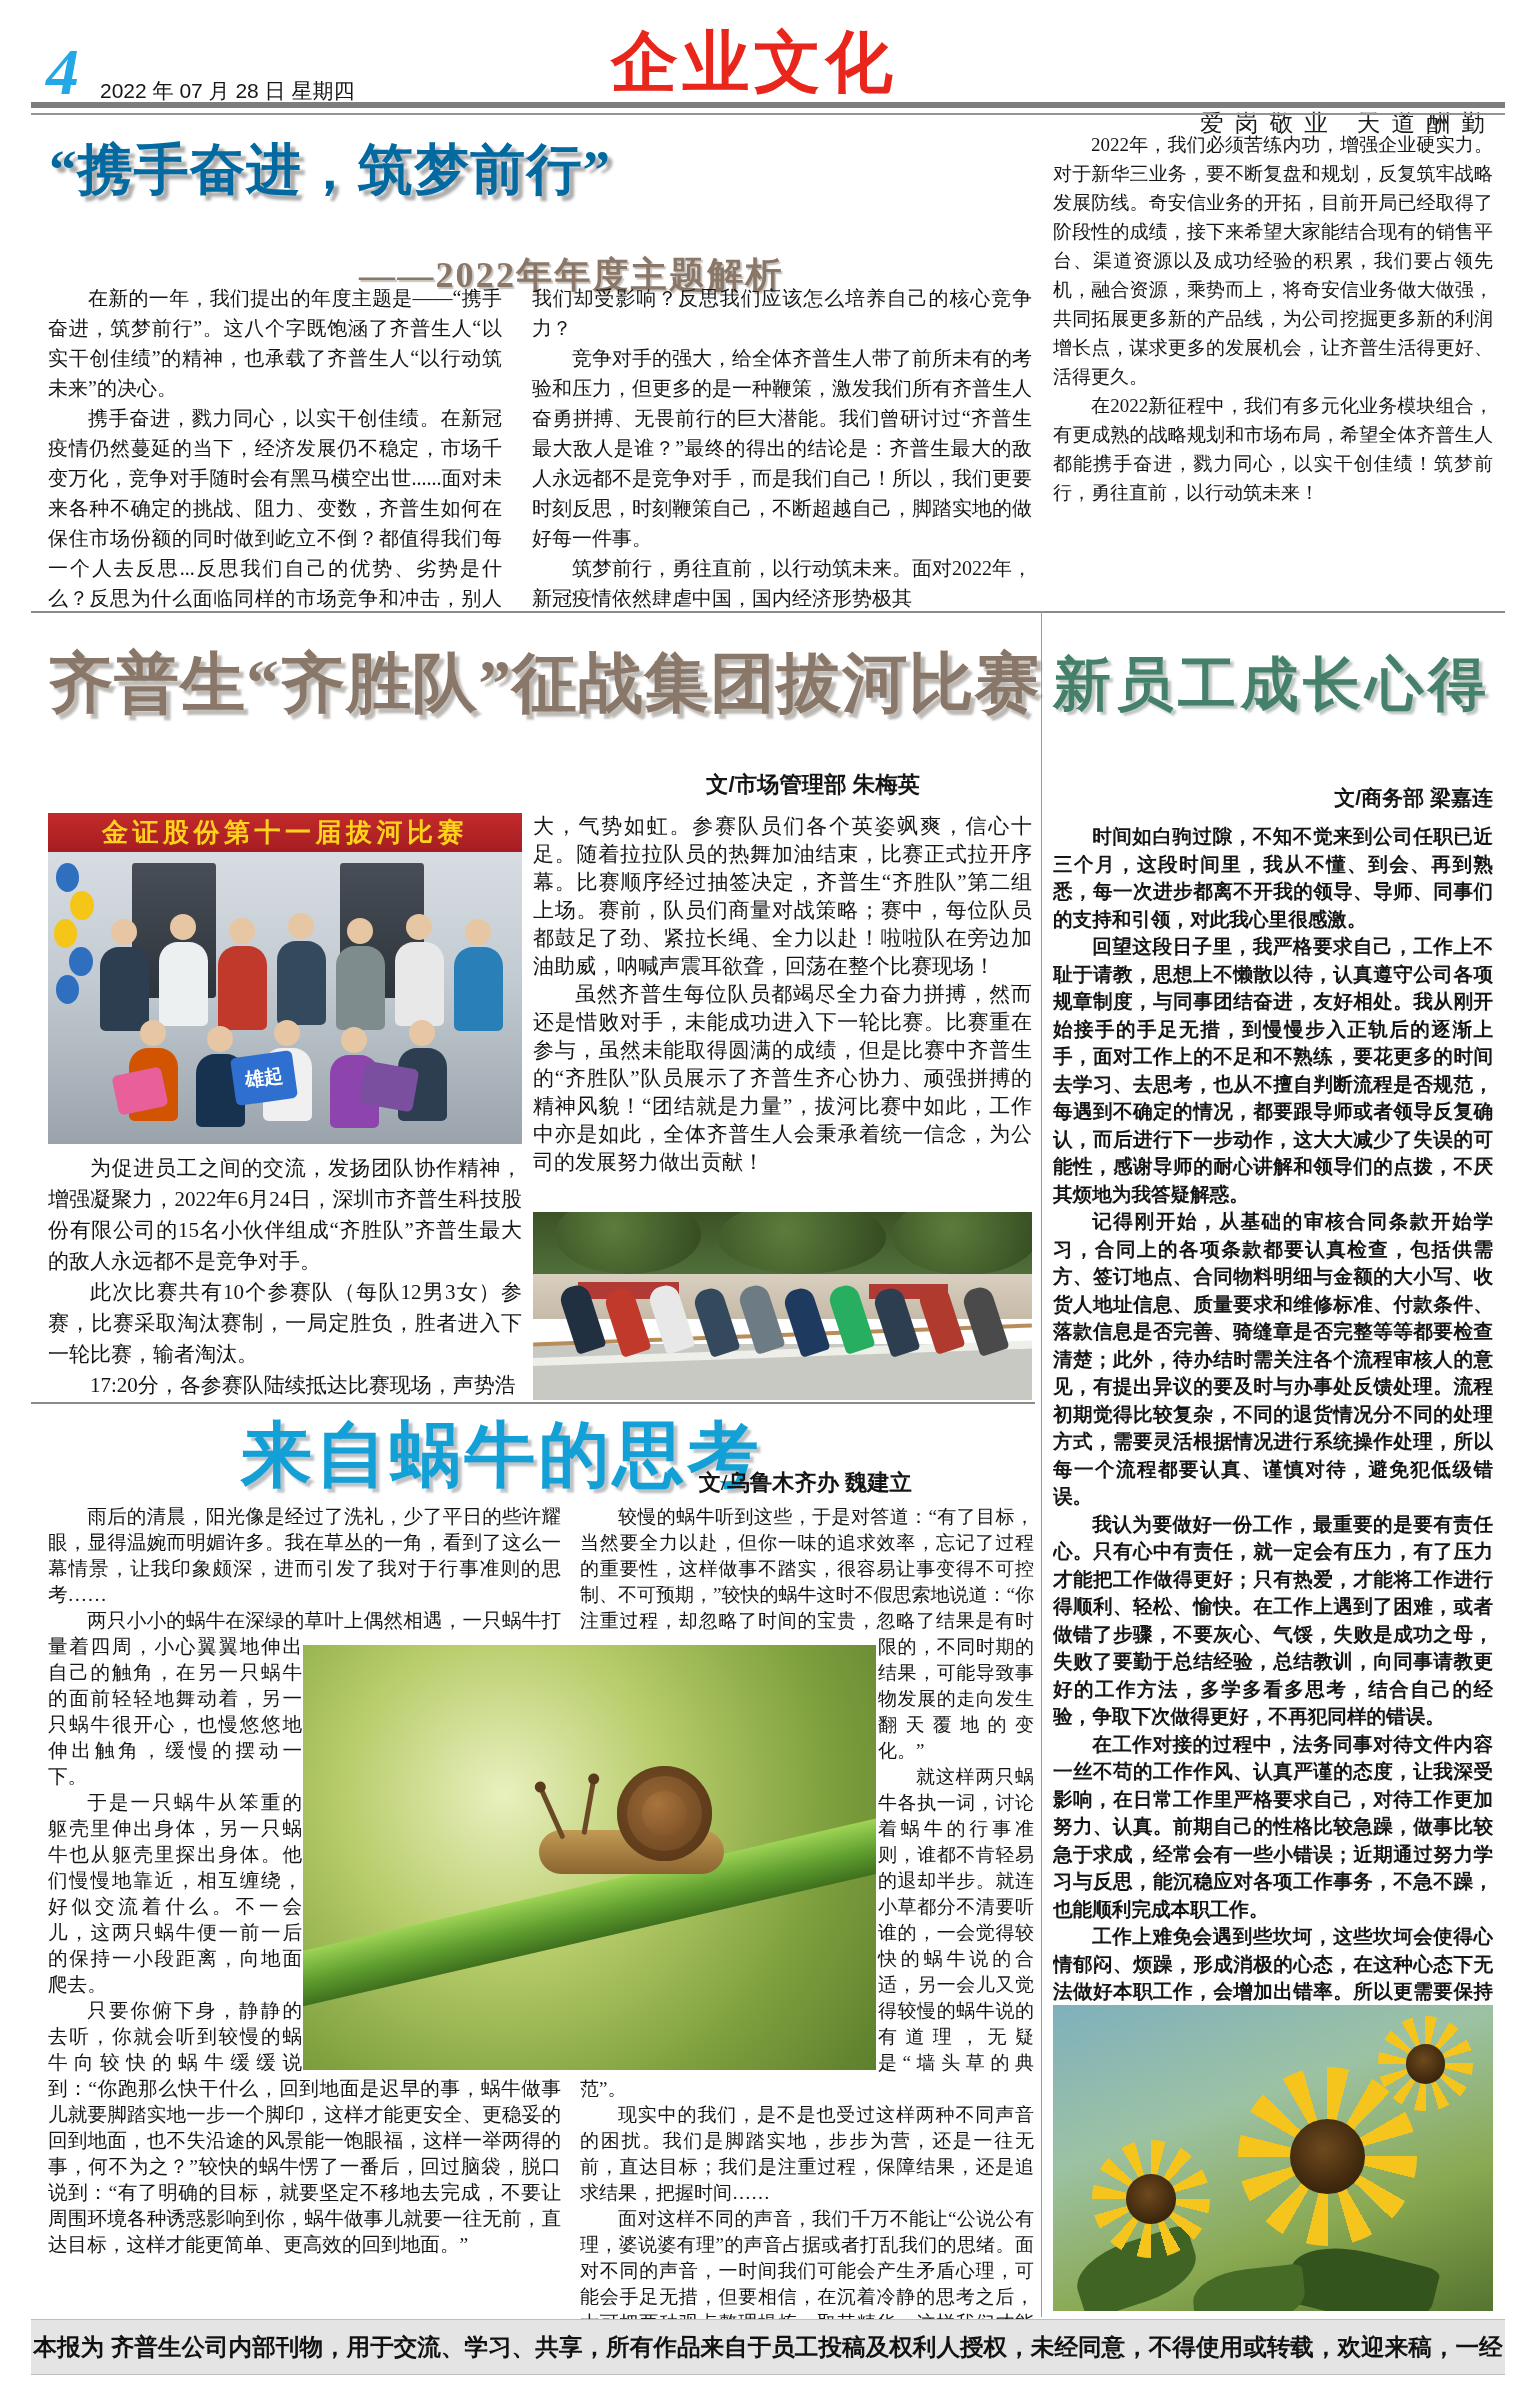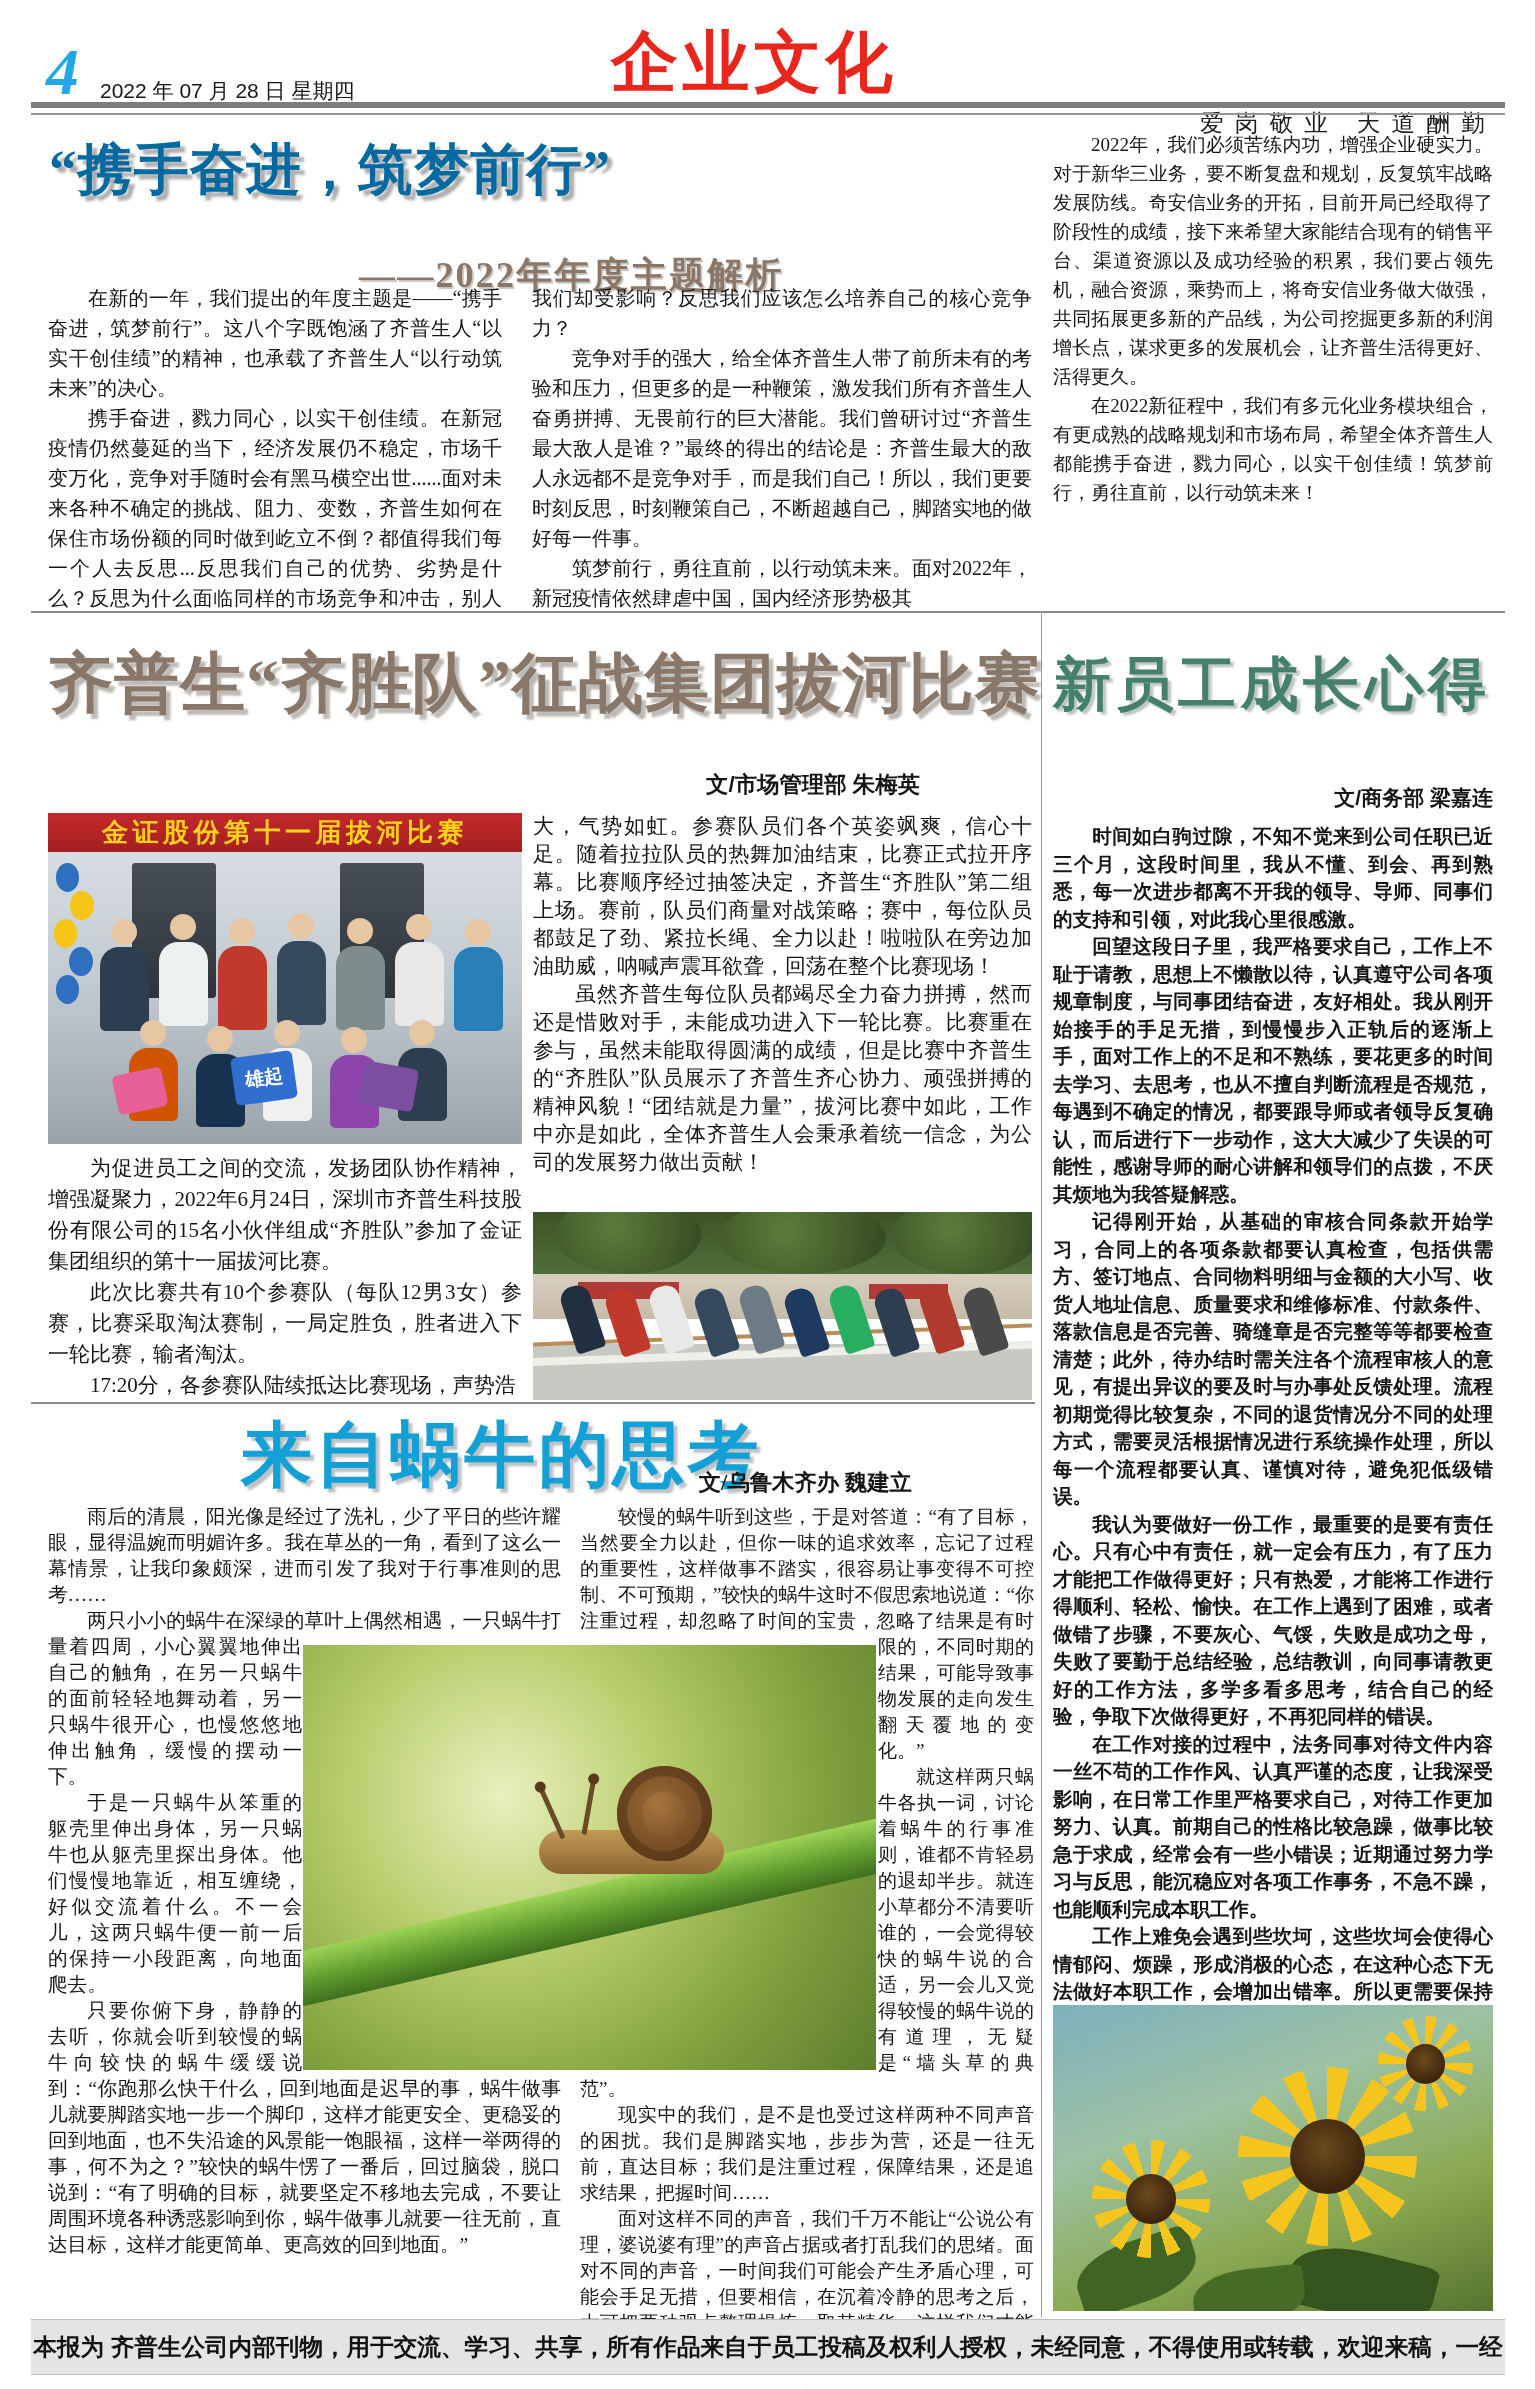--- a/index.html
+++ b/index.html
@@ -169,21 +169,21 @@
           <div class="head"></div>
           <div class="body" style="background:#2c3e50;height:73px;"></div>
         </div>
       <div class="sign" style="left:185px;top:202px;width:62px;height:48px;background:#2f6fd0;font-size:19px;line-height:48px;transform:rotate(-8deg);">雄起</div>
       <div class="sign" style="left:314px;top:213px;width:54px;height:43px;background:#7a4fa0;transform:rotate(10deg);"></div>
       <div class="sign" style="left:67px;top:219px;width:50px;height:40px;background:#e85f9a;transform:rotate(-12deg);"></div>
     </div>
   </div>
 
   <div class="abs colbox a2col1" style="left:48px;top:1153px;width:474px;height:248px;">
-    <p>为促进员工之间的交流，发扬团队协作精神，增强凝聚力，2022年6月24日，深圳市齐普生科技股份有限公司的15名小伙伴组成“齐胜队”参加了金证集团组织的第十一届拔河比赛。</p>
+    <p>为促进员工之间的交流，发扬团队协作精神，增强凝聚力，2022年6月24日，深圳市齐普生科技股份有限公司的15名小伙伴组成“齐胜队”齐普生最大的敌人永远都不是竞争对手。</p>
     <p>此次比赛共有10个参赛队（每队12男3女）参赛，比赛采取淘汰赛制，一局定胜负，胜者进入下一轮比赛，输者淘汰。</p>
     <p>17:20分，各参赛队陆续抵达比赛现场，声势浩</p>
   </div>
   <div class="abs colbox a2col2" style="left:533px;top:812px;width:499px;height:399px;">
     <p style="text-indent:0;">大，气势如虹。参赛队员们各个英姿飒爽，信心十足。随着拉拉队员的热舞加油结束，比赛正式拉开序幕。比赛顺序经过抽签决定，齐普生“齐胜队”第二组上场。赛前，队员们商量对战策略；赛中，每位队员都鼓足了劲、紧拉长绳、全力以赴！啦啦队在旁边加油助威，呐喊声震耳欲聋，回荡在整个比赛现场！</p>
     <p>虽然齐普生每位队员都竭尽全力奋力拼搏，然而还是惜败对手，未能成功进入下一轮比赛。比赛重在参与，虽然未能取得圆满的成绩，但是比赛中齐普生的“齐胜队”队员展示了齐普生齐心协力、顽强拼搏的精神风貌！“团结就是力量”，拔河比赛中如此，工作中亦是如此，全体齐普生人会秉承着统一信念，为公司的发展努力做出贡献！</p>
   </div>
 
   <div class="abs photo" style="left:533px;top:1212px;width:499px;height:188px;">
     <div class="p2-trees"></div>

